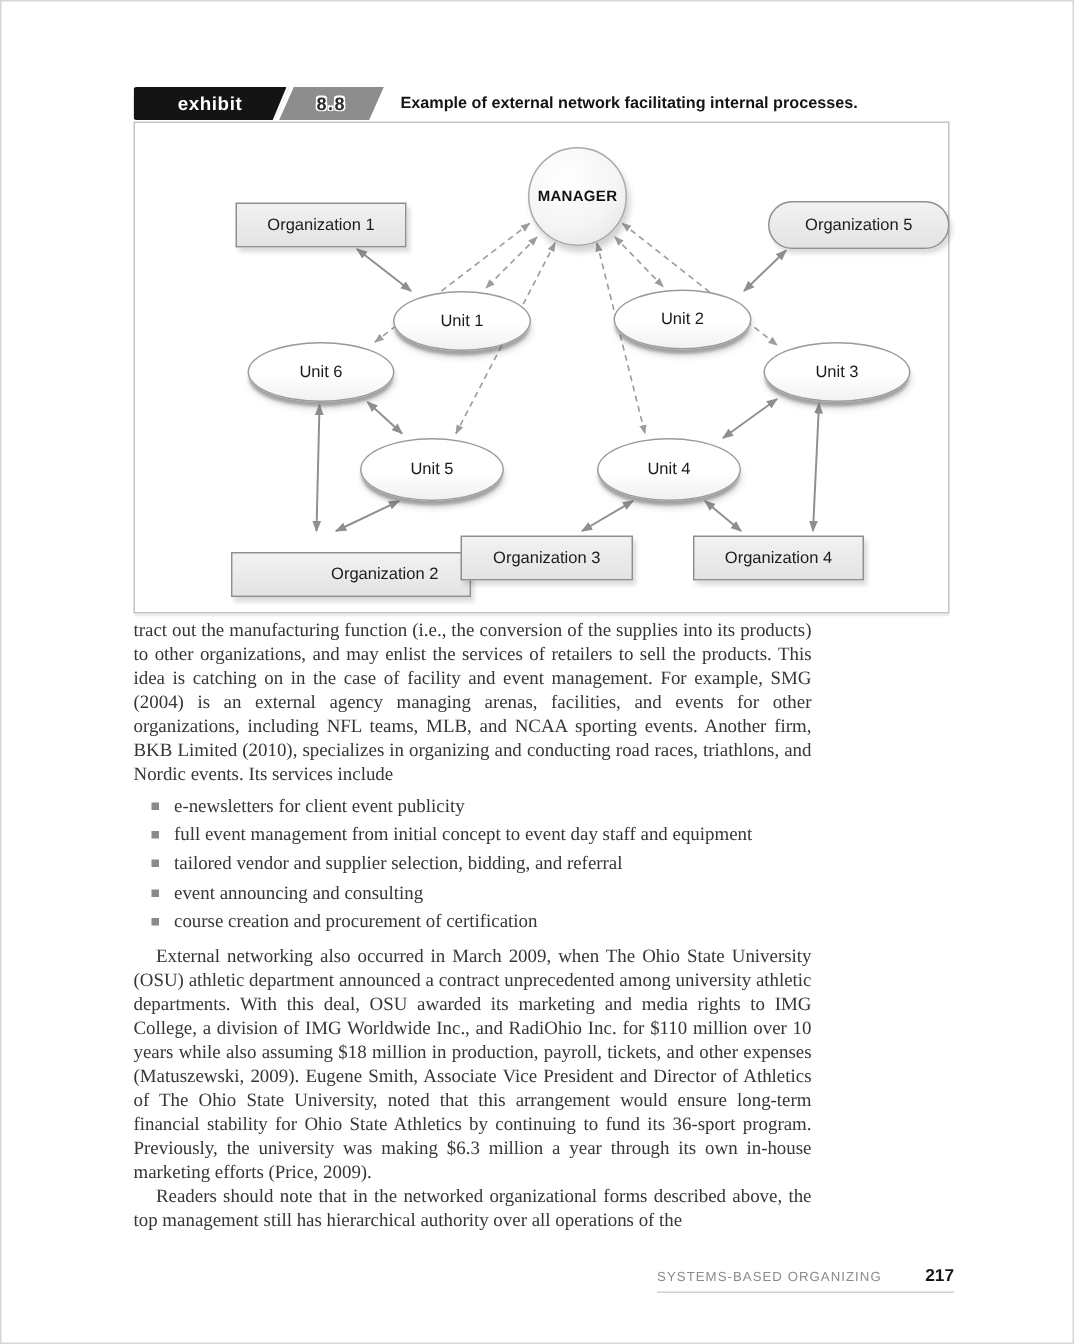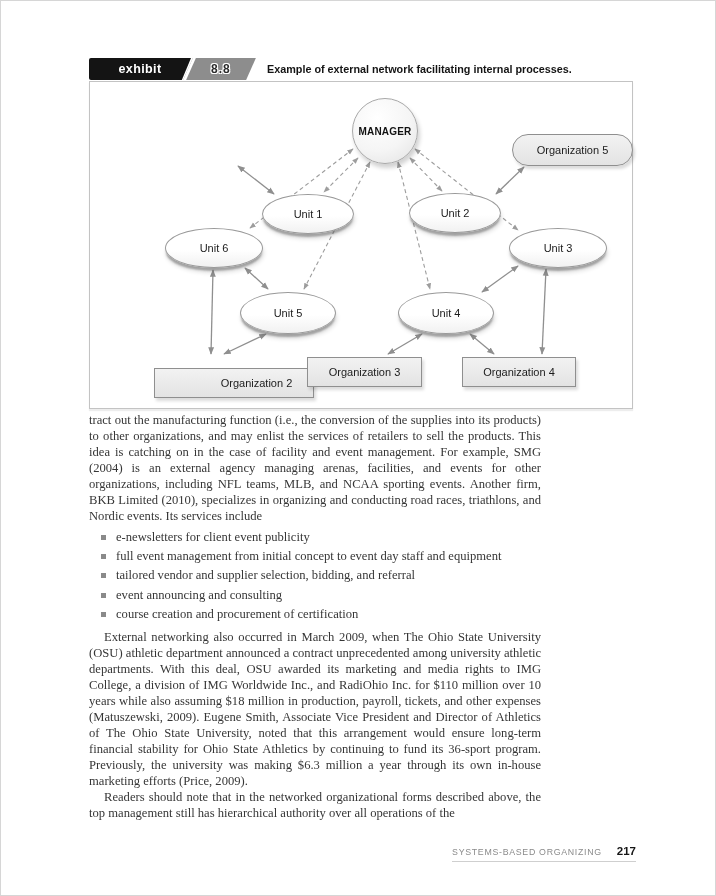--- a/index.html
+++ b/index.html
@@ -68,21 +68,21 @@
   .para-indent { text-indent:15px; }
   ul.bullet-list { list-style:none; margin:4px 0 5px 0; padding:0; }
   ul.bullet-list li { position:relative; padding-left:27px; line-height:19.2px; text-align:left; }
   .bullet-square {
     position:absolute; left:12px; top:7px; width:5px; height:5px; background:#8a8a8a; display:block;
   }
 
   
   .footer {
     position:absolute; right:79px; top:844px;
-    display:flex; align-items:baseline; gap:15px;
+    display:flex; align-items:baseline; gap:29px;
     border-bottom:1px solid #cfcfcf; padding-bottom:4px;
   }
   .running-title { font-size:8.8px; color:#8a8a8a; letter-spacing:.7px; }
   .page-number { font-size:11.5px; font-weight:bold; color:#161616; }
 </style>
 </head>
 <body>
 
 <div class="page">
 
@@ -118,20 +118,23 @@
         <line x1="268" y1="76" x2="234" y2="110" class="edge-dashed" marker-start="url(#ah-dashed)" marker-end="url(#ah-dashed)"></line>
         <line x1="320" y1="76" x2="352" y2="109" class="edge-dashed" marker-start="url(#ah-dashed)" marker-end="url(#ah-dashed)"></line>
         <line x1="263" y1="67" x2="160" y2="146" class="edge-dashed" marker-start="url(#ah-dashed)" marker-end="url(#ah-dashed)"></line>
         <line x1="325" y1="67" x2="428" y2="148" class="edge-dashed" marker-start="url(#ah-dashed)" marker-end="url(#ah-dashed)"></line>
         <line x1="280" y1="80" x2="214" y2="207" class="edge-dashed" marker-start="url(#ah-dashed)" marker-end="url(#ah-dashed)"></line>
         <line x1="308" y1="80" x2="340" y2="207" class="edge-dashed" marker-start="url(#ah-dashed)" marker-end="url(#ah-dashed)"></line>
       </svg>
 
     <div class="node node-circle" style="left:262px; top:16px;  width:64px;  height:64px;">
         <span>MANAGER</span>
+      </div>
+    <div class="node node-rect" style="left:67px;  top:53px;  width:112px; height:28px;">
+        <span>Organization 1</span>
       </div>
     <div class="node node-rect" style="left:422px; top:52px;  width:119px; height:30px;border-radius:16px;">
         <span>Organization 5</span>
       </div>
     <div class="node node-ellipse" style="left:172px; top:112px; width:90px;  height:38px;">
         <span>Unit 1</span>
       </div>
     <div class="node node-ellipse" style="left:319px; top:111px; width:90px;  height:38px;">
         <span>Unit 2</span>
       </div>

